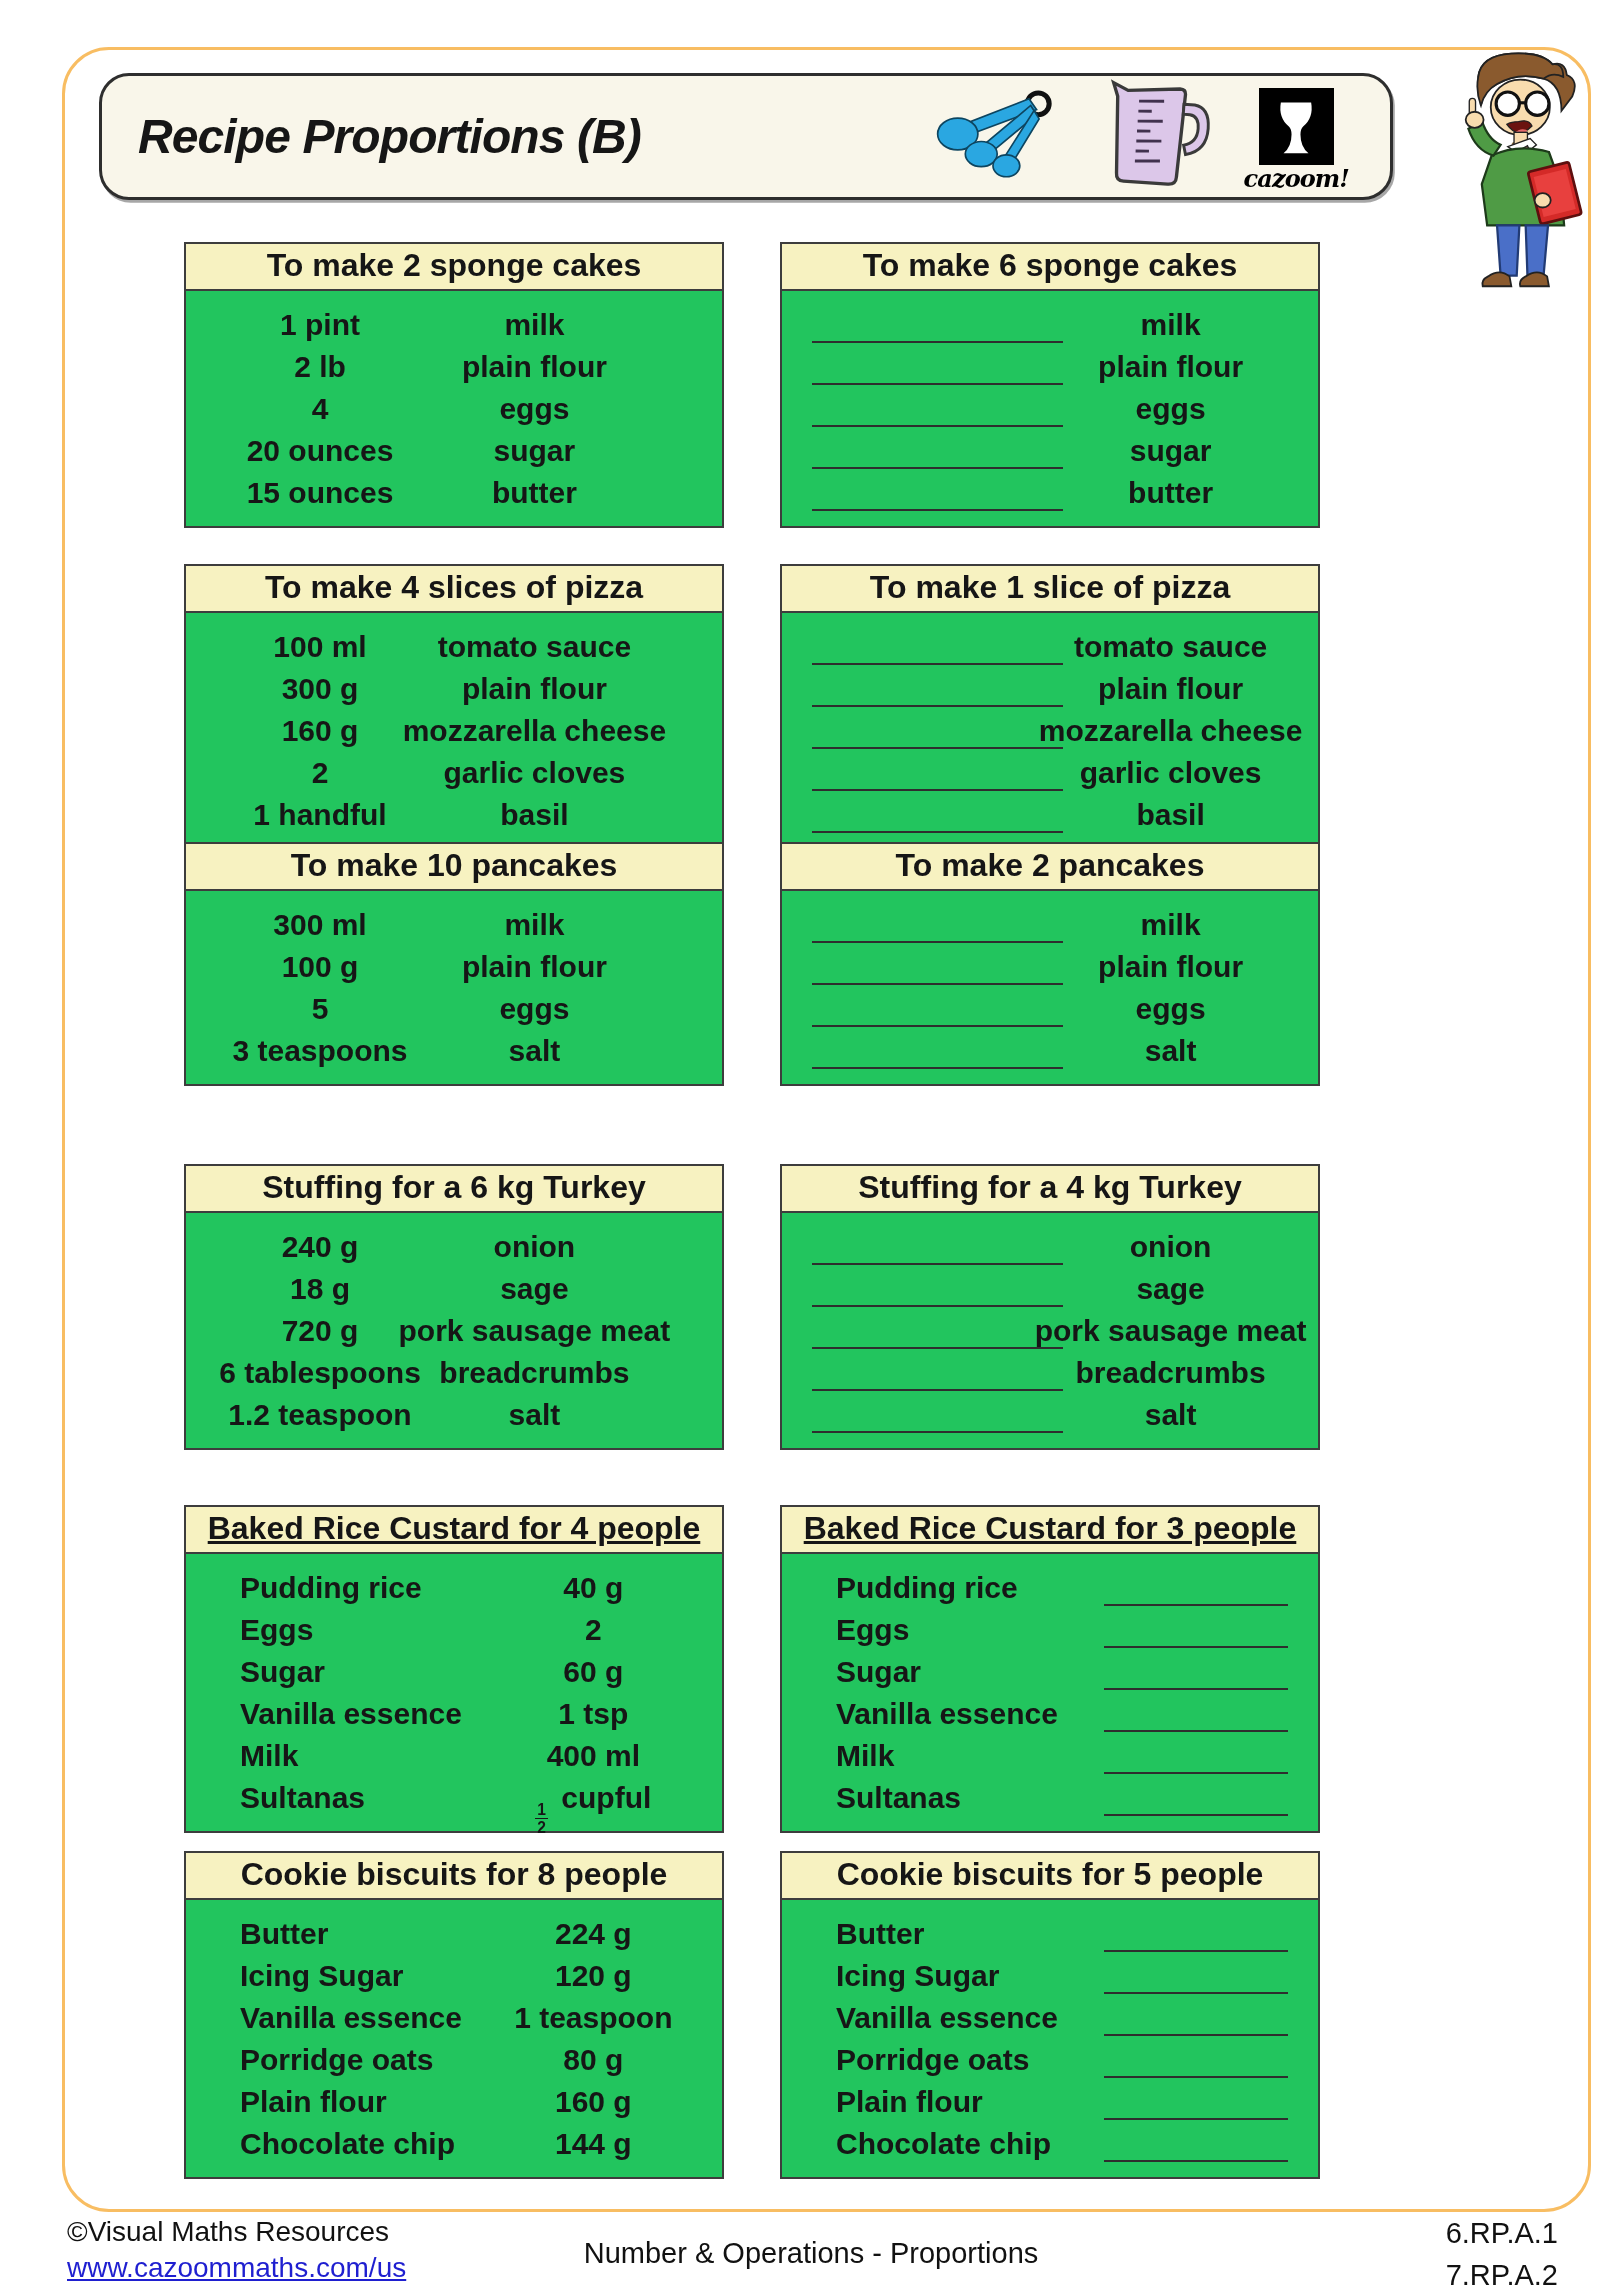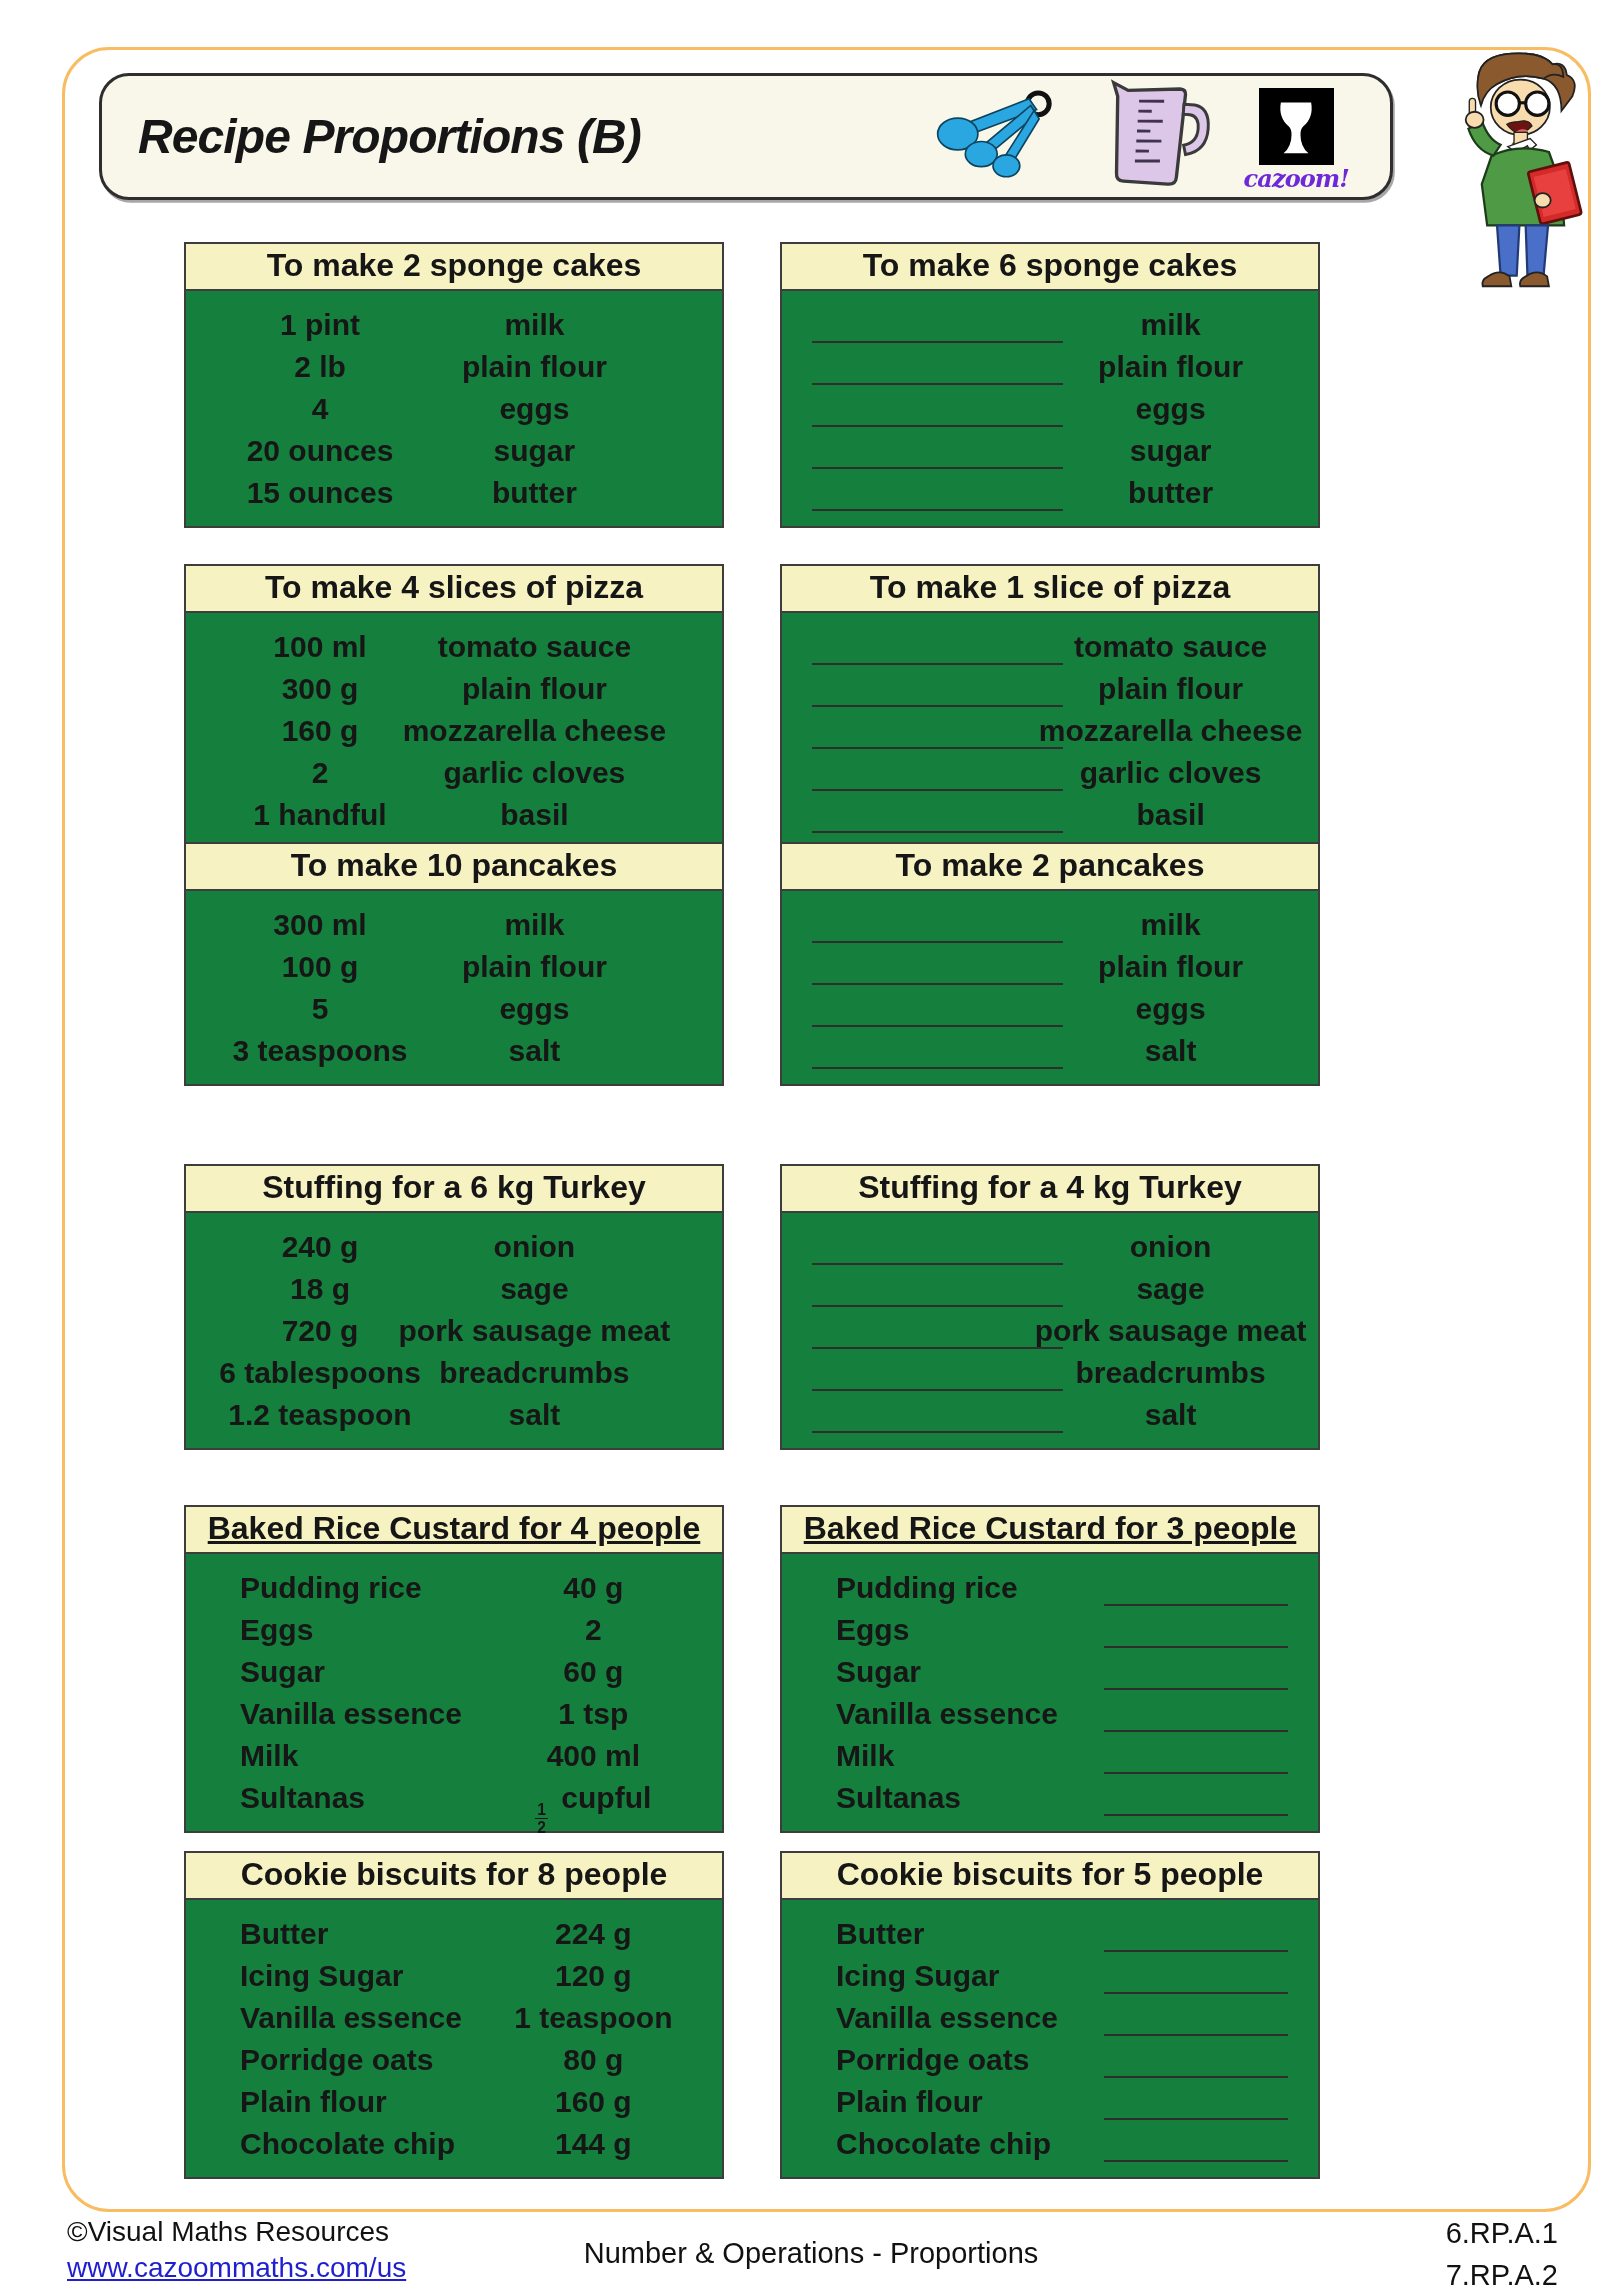--- a/index.html
+++ b/index.html
@@ -12,29 +12,29 @@
 
   
   .header-box{position:absolute;left:99px;top:73px;width:1294px;height:127px;
         background:#f9f6ea;border:3.6px solid #2e2e2e;border-radius:30px;
         box-sizing:border-box;display:flex;align-items:center;
         box-shadow:1.8px 2.7px 0 rgba(60,60,60,.45);font-style:italic;}
   .page-title{margin:0 0 0 36px;font-size:48px;font-weight:bold;letter-spacing:-0.9px;color:#161616;}
   .header-icons{margin-left:auto;margin-right:41px;display:flex;align-items:center;gap:21.5px;}
   .logo-col{display:flex;flex-direction:column;align-items:center;margin-top:5.4px;}
   .logo-square{width:75px;height:77px;background:#000;display:flex;align-items:center;justify-content:center;}
-  .logo-text{font-family:"DejaVu Serif",serif;font-weight:bold;font-size:24px;color:#6d28d9;line-height:1;margin-top:1.8px;letter-spacing:-0.9px;}
+  .logo-text{font-family:"DejaVu Serif",serif;font-weight:bold;font-size:24px;color:#000000;line-height:1;margin-top:1.8px;letter-spacing:-0.9px;}
 
   
   .teacher{position:absolute;left:1429px;top:48px;width:179px;height:251px;z-index:5;}
 
   
   #recipe-grid{position:absolute;left:0;top:0;width:100%;height:100%;}
   .pair{position:absolute;left:184px;width:1259px;display:flex;gap:56px;}
-  .box{width:540px;background:#15803d;border:2.7px solid #3d3d3d;box-sizing:border-box;}
+  .box{width:540px;background:#22c55e;border:2.7px solid #3d3d3d;box-sizing:border-box;}
   .box-title{height:47px;line-height:43px;background:#f7f2c1;border-bottom:2.7px solid #3d3d3d;
         box-sizing:border-box;text-align:center;font-size:32px;font-weight:bold;color:#161616;}
   .box-body{padding:12.5px 0;}
   .ing-row{position:relative;height:42px;}
   .cell{position:absolute;top:0;height:42px;line-height:42px;font-size:30px;font-weight:bold;
         color:#161616;white-space:nowrap;}
   .blank{top:auto;bottom:2.7px;height:0;border-bottom:2.7px solid #2e2e2e;}
   .mode-qty-name  .qty  {left:0;width:50%;text-align:center;}
   .mode-qty-name  .name {left:30%;width:70%;text-align:center;}
   .mode-blank-name .blank{left:30px;width:251px;}

